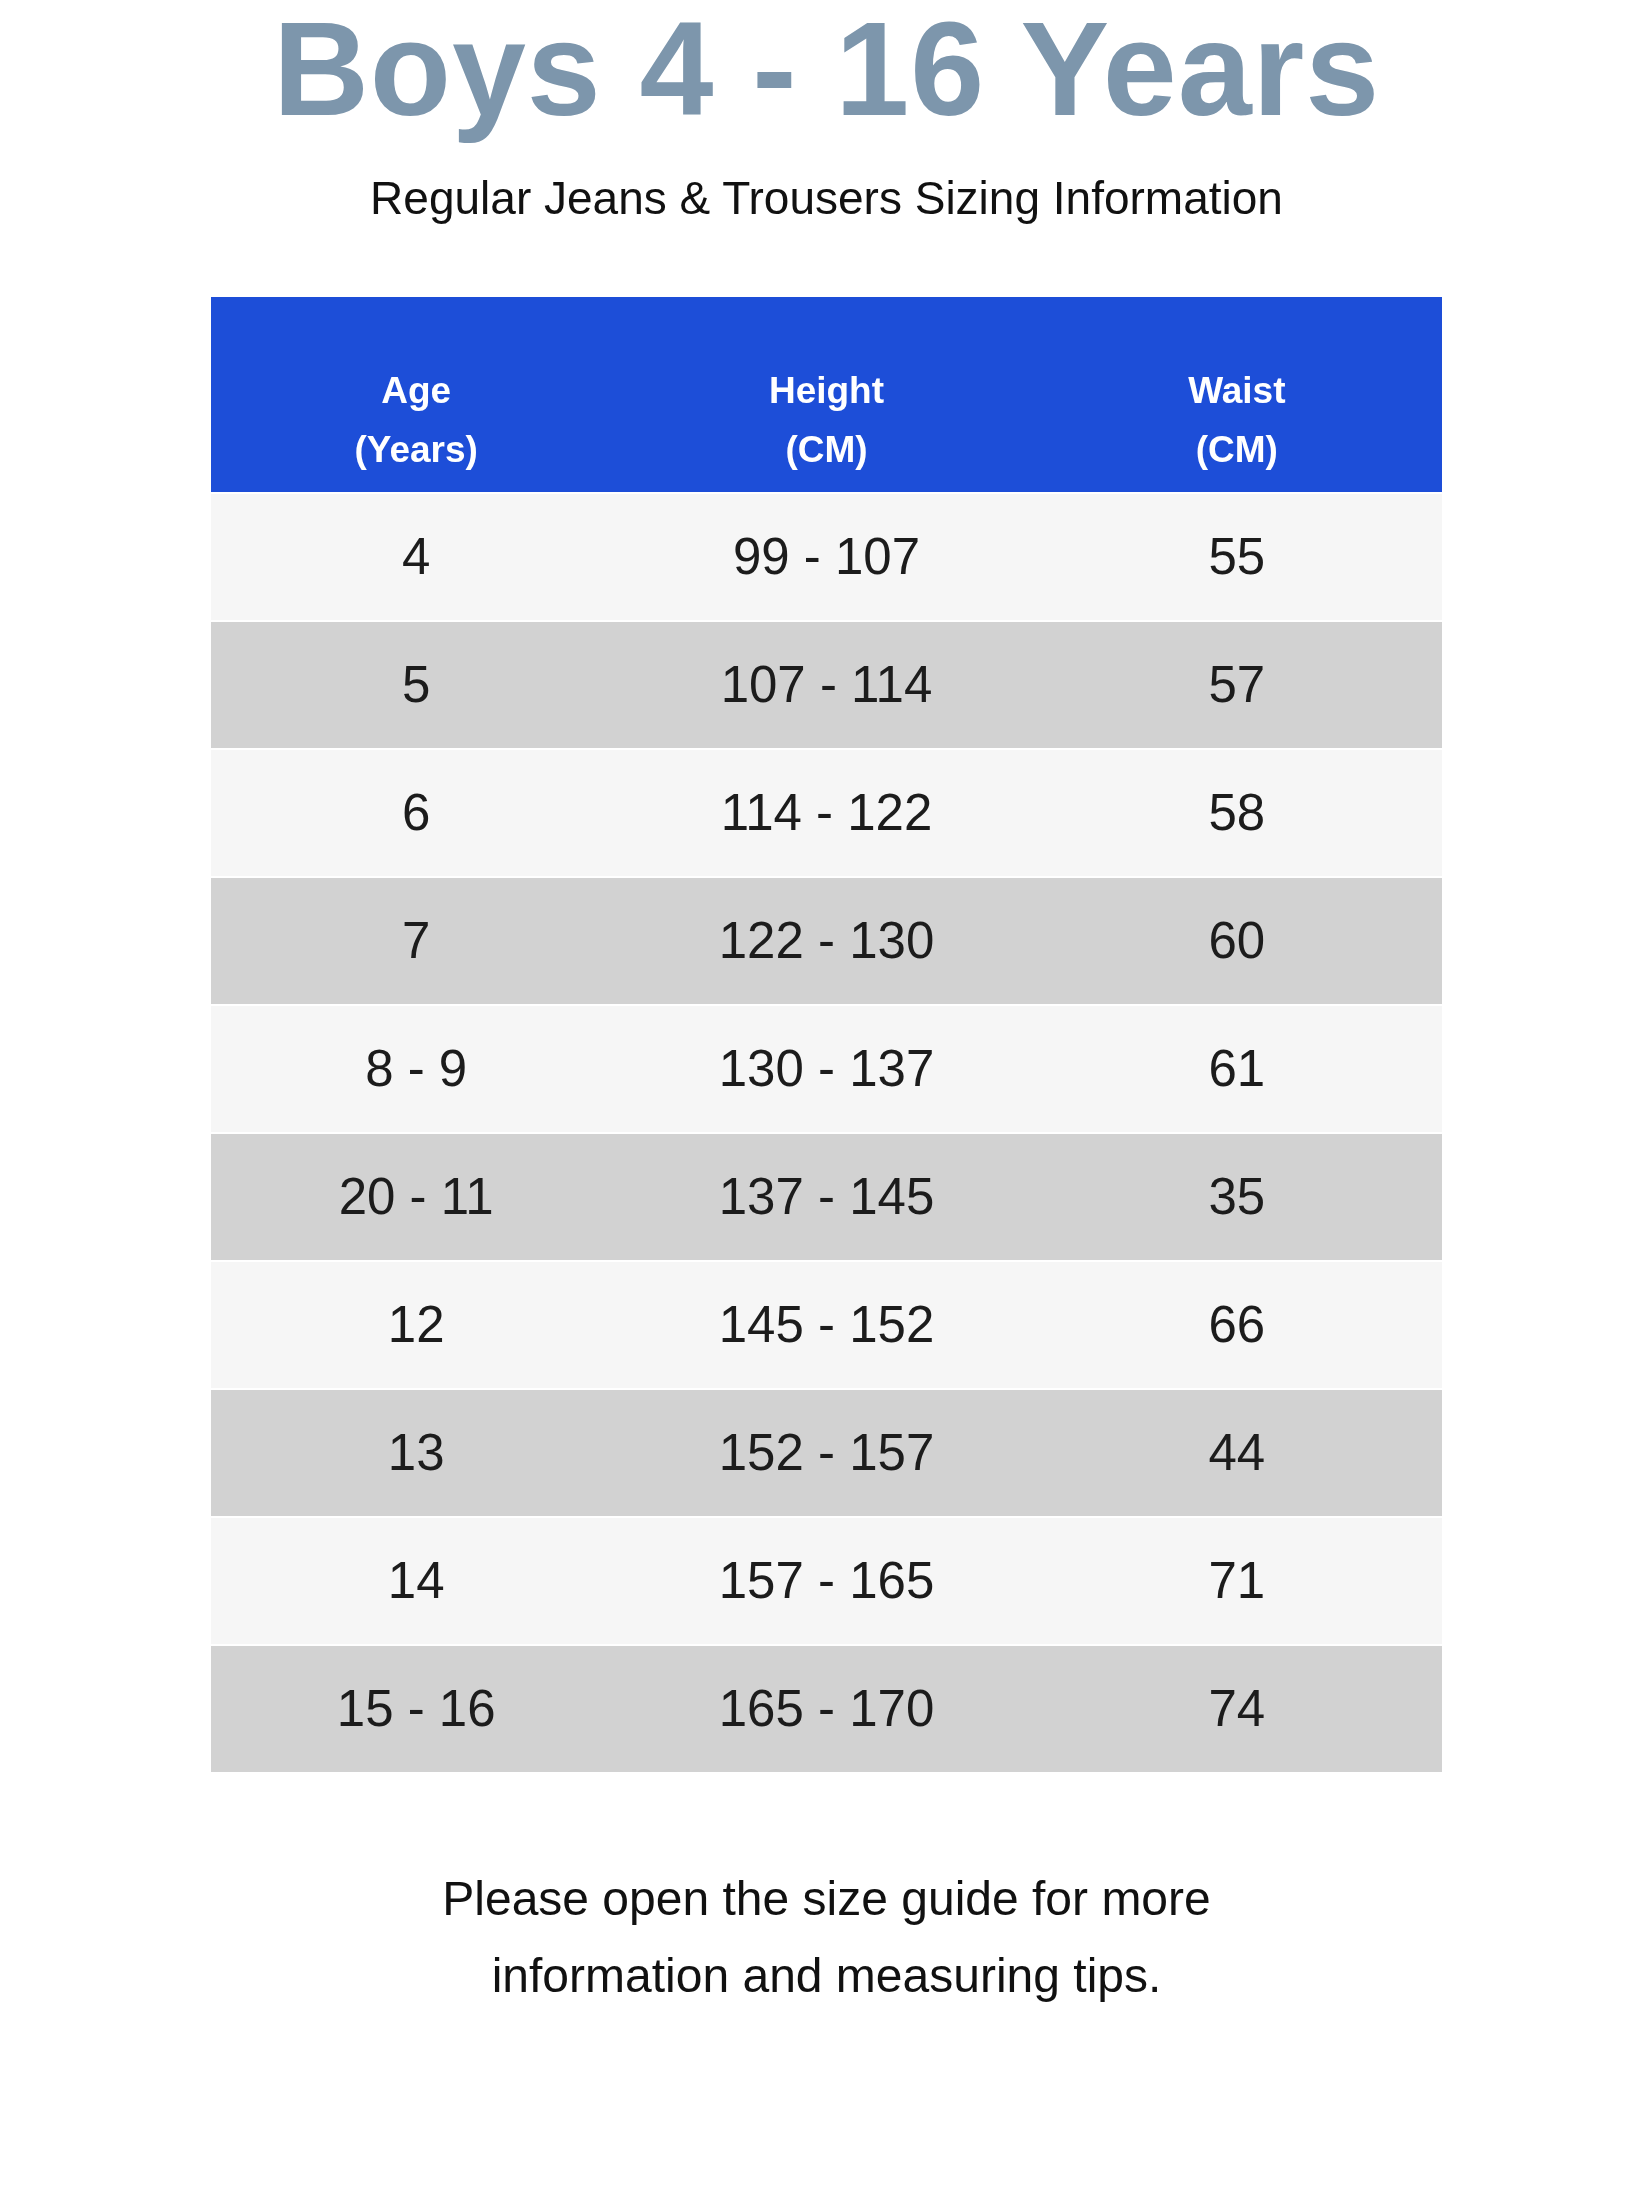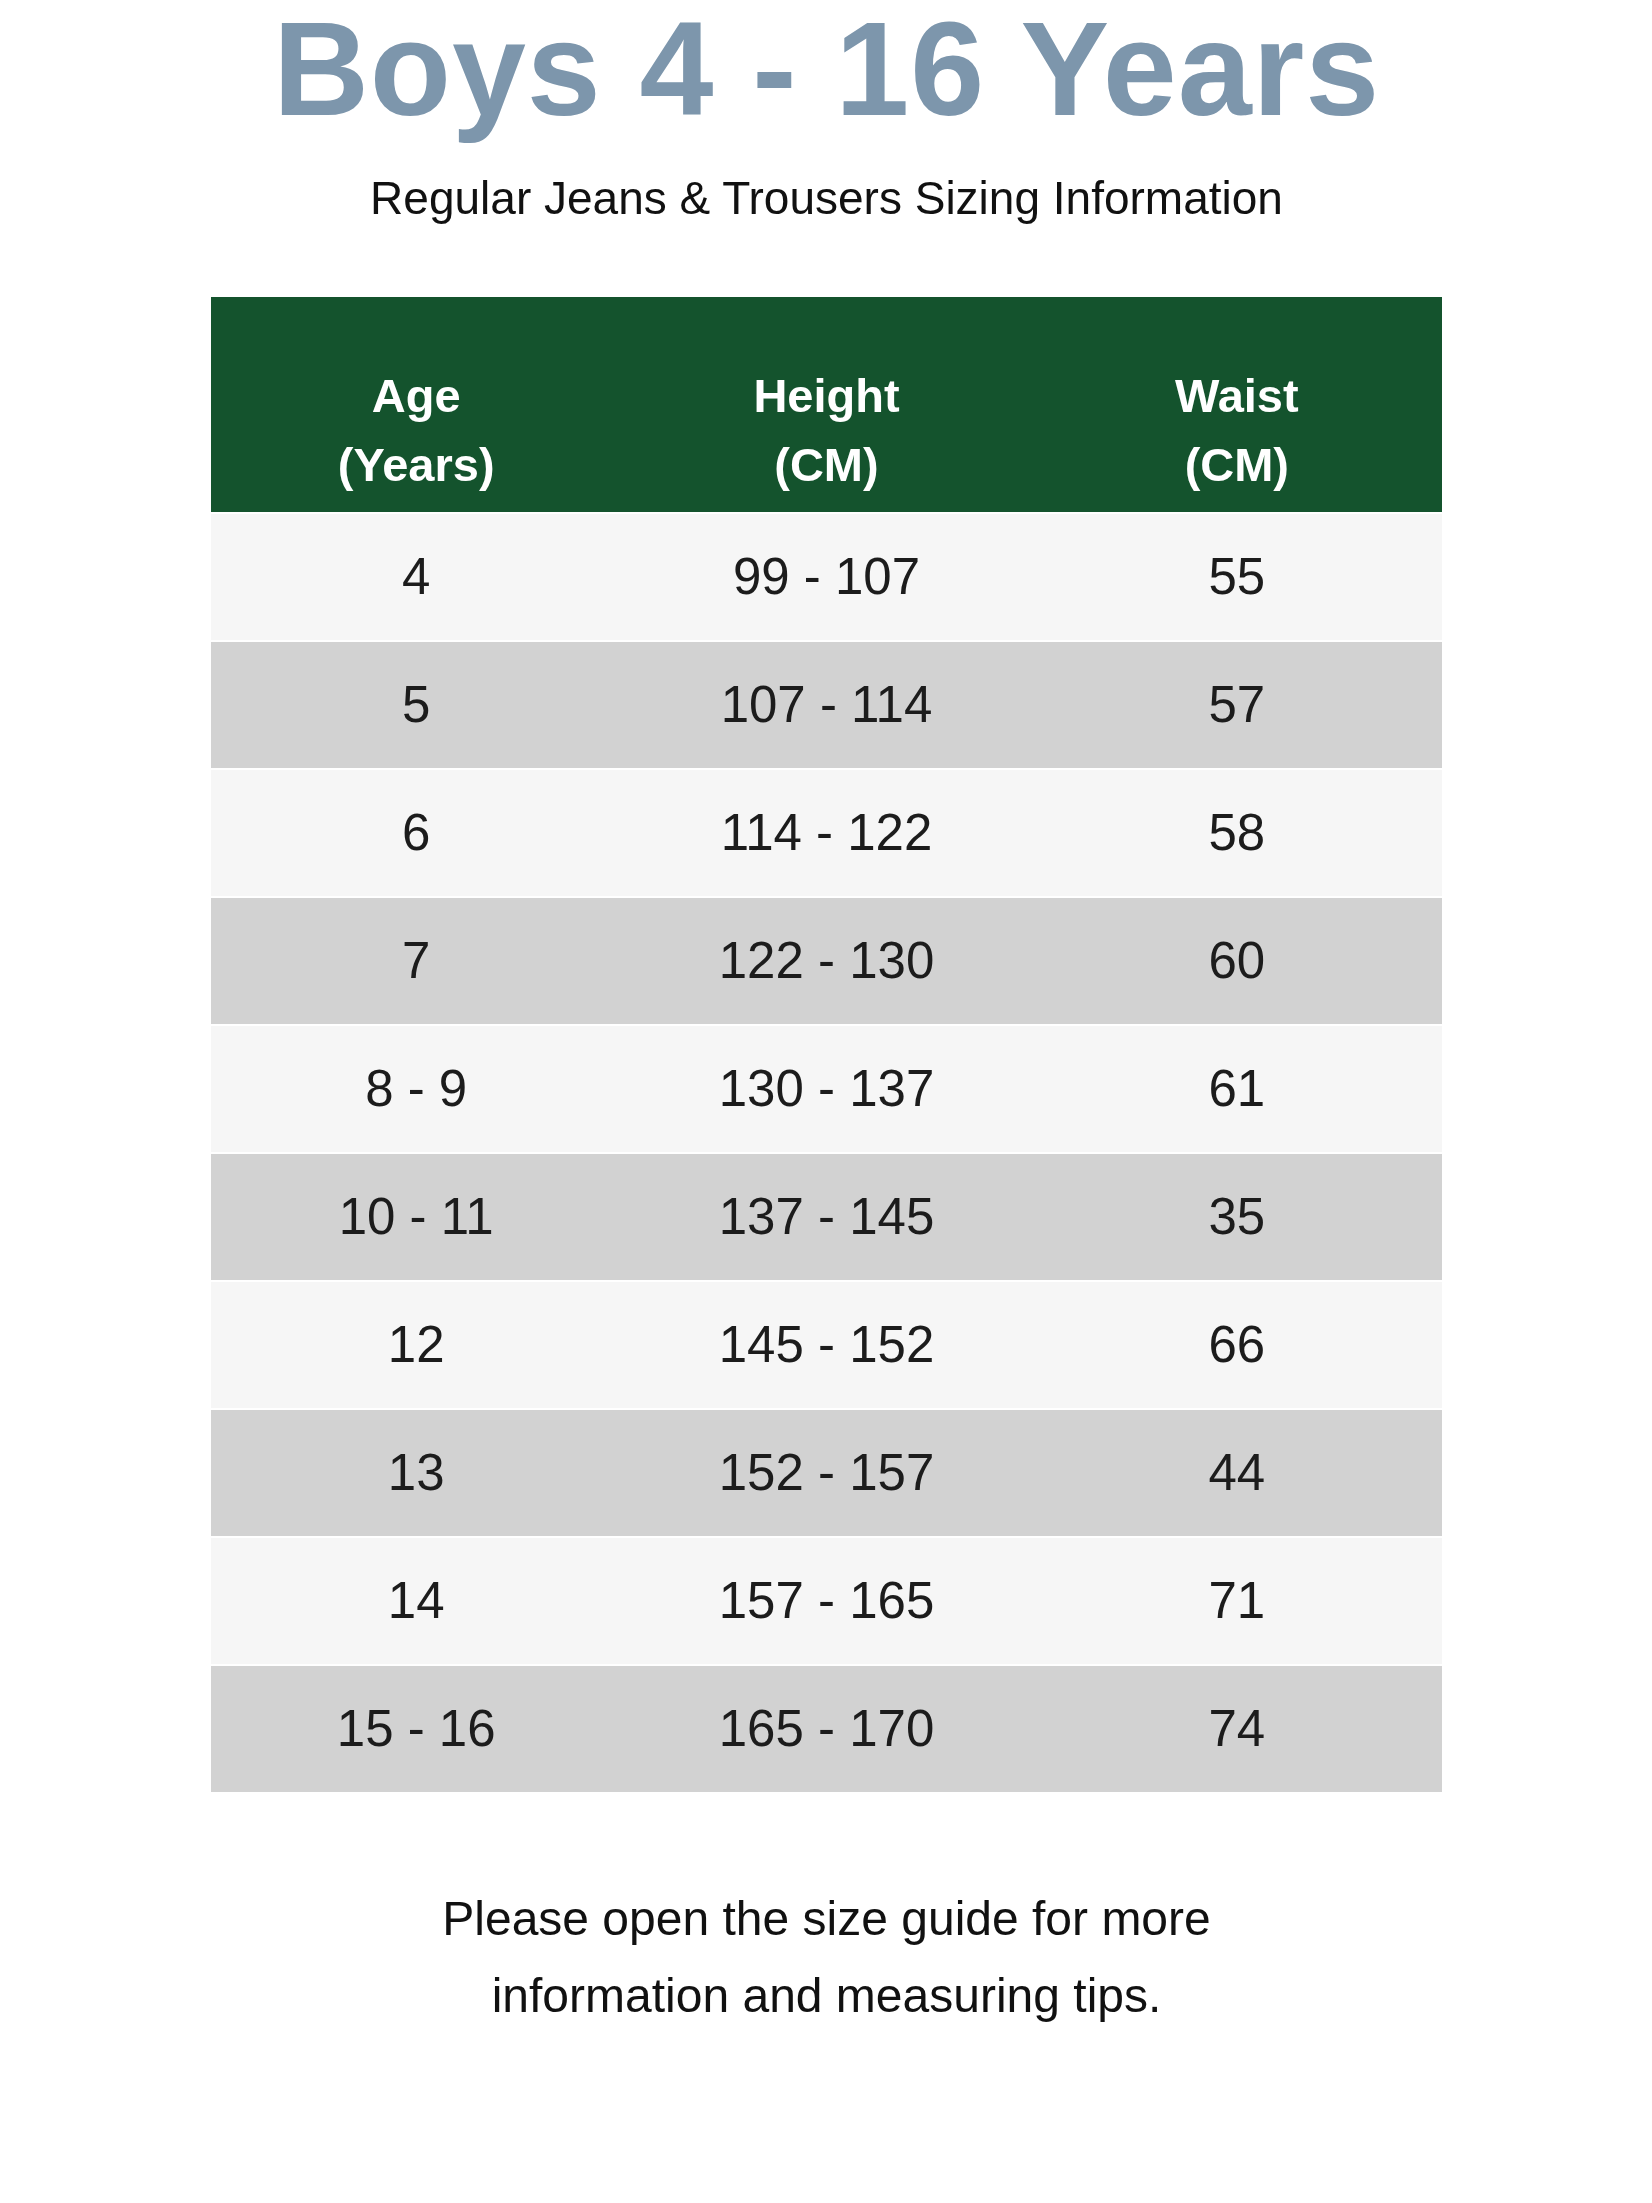--- a/index.html
+++ b/index.html
@@ -37,23 +37,23 @@
     margin: 72px auto 0 auto;
     border-collapse: collapse;
     table-layout: fixed;
   }
   .size-table th, .size-table td {
     width: 33.33%;
     text-align: center;
     vertical-align: middle;
   }
   .size-table thead th {
-    background: #14532d;
+    background: #1d4ed8;
     color: #ffffff;
-    font-size: 47px;
+    font-size: 37px;
     font-weight: 700;
     padding: 75px 0 24px 0;
   }
   .hline { display: block; line-height: 1; }
   .hline + .hline { margin-top: 22px; }
   .size-table tbody td {
     height: 124px;
     font-size: 51px;
     font-weight: 400;
     color: #1c1c1c;
@@ -115,21 +115,21 @@
         <td>7</td>
         <td>122 - 130</td>
         <td>60</td>
       </tr>
       <tr>
         <td>8 - 9</td>
         <td>130 - 137</td>
         <td>61</td>
       </tr>
       <tr>
-        <td>10 - 11</td>
+        <td>20 - 11</td>
         <td>137 - 145</td>
         <td>35</td>
       </tr>
       <tr>
         <td>12</td>
         <td>145 - 152</td>
         <td>66</td>
       </tr>
       <tr>
         <td>13</td>

